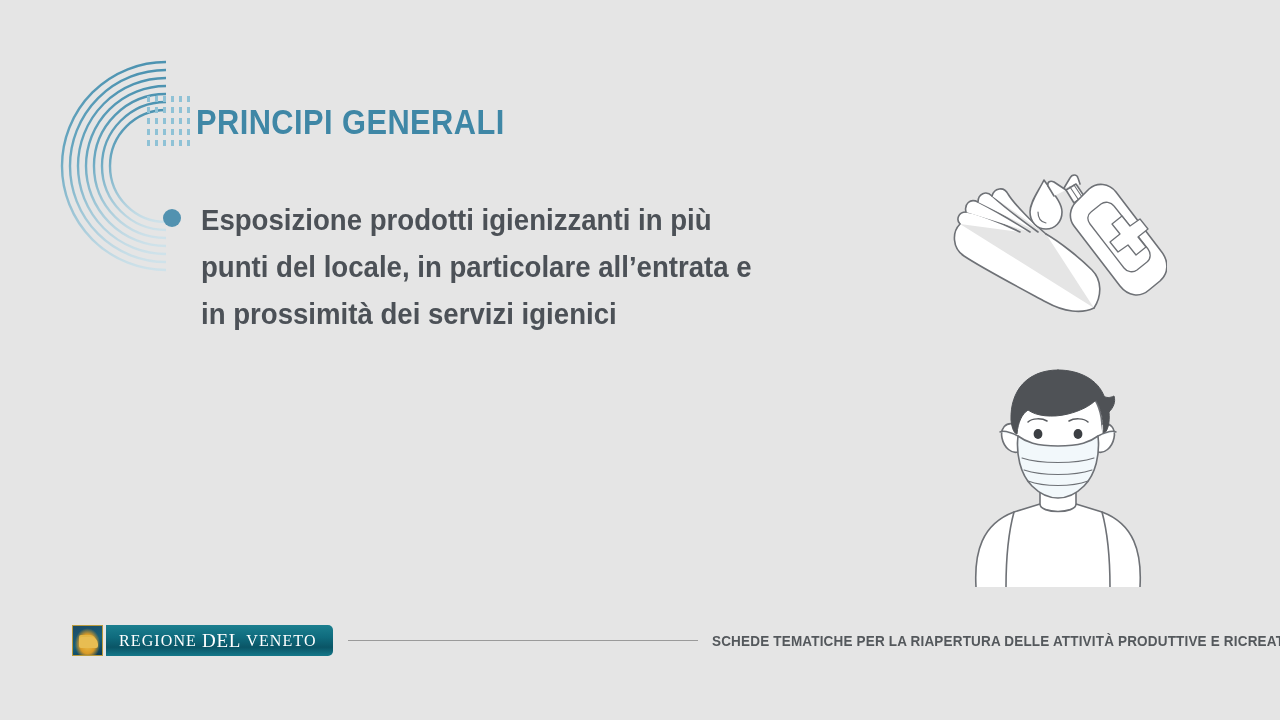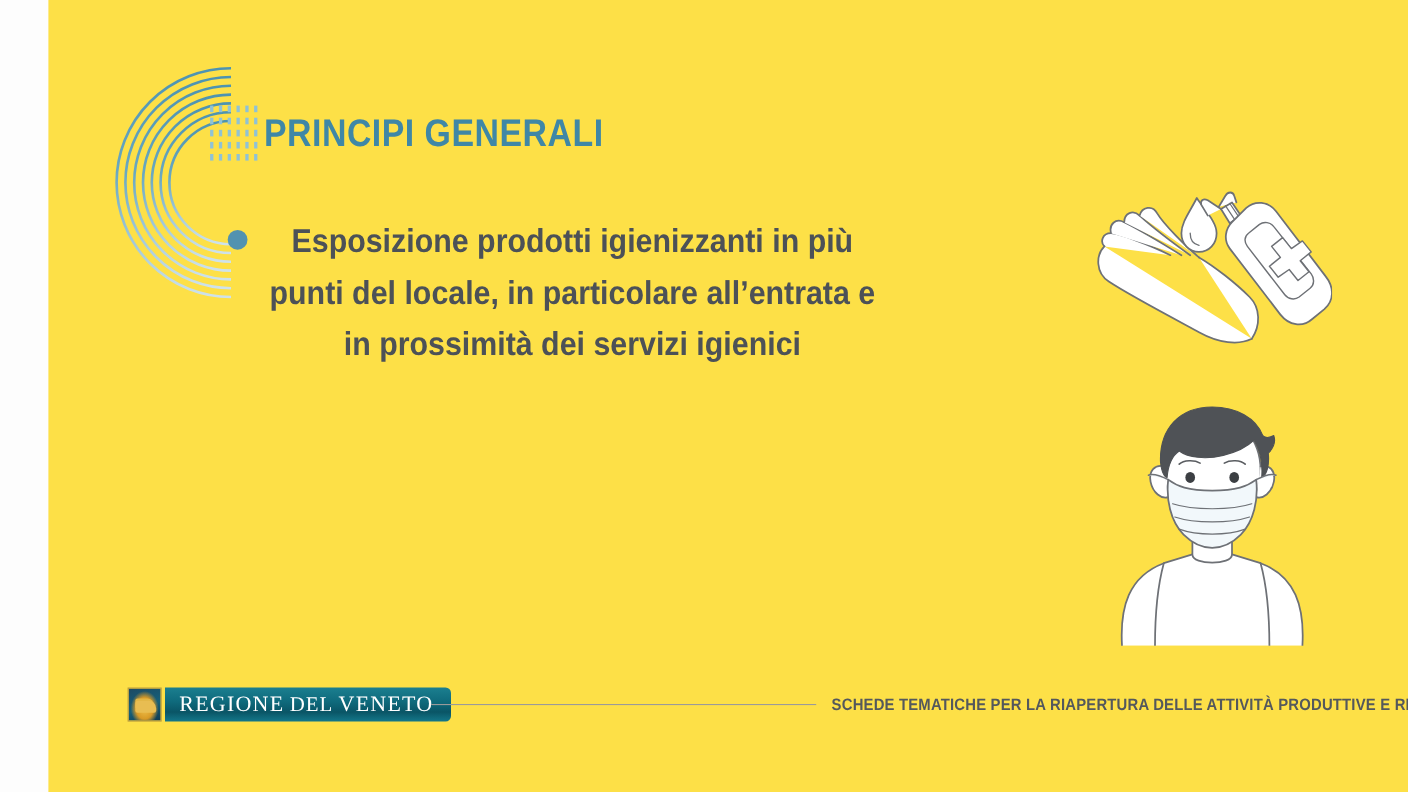--- a/index.html
+++ b/index.html
@@ -11,22 +11,21 @@
     height: 720px;
     overflow: hidden;
     background: #fdfdfd;
     font-family: "Liberation Sans", sans-serif;
     position: relative;
   }
 
   .slide {
     position: absolute;
     inset: 0;
-    background: #fde047;
-    margin-left: 44px;
+    background: #e5e5e5;
   }
 
   
   .deco {
     position: absolute;
     left: 58px;
     top: 88px;
     width: 250px;
     height: 180px;
     pointer-events: none;
@@ -48,21 +47,20 @@
     transform-origin: left center;
     white-space: nowrap;
   }
 
   
   .bullets {
     position: absolute;
     left: 163px;
     top: 196px;
     width: 740px;
-    text-align: center;
   }
   .bullet-row {
     display: flex;
     align-items: flex-start;
     margin-bottom: 58px;
   }
   .bullet-dot {
     width: 18px;
     height: 18px;
     border-radius: 50%;
@@ -141,21 +139,21 @@
     margin-left: 3px;
     background: linear-gradient(180deg, #1b7f8f 0%, #0f6b7d 40%, #0a5566 72%, #14788a 100%);
     border-radius: 0 5px 5px 0;
     display: flex;
     align-items: center;
     color: #ffffff;
     font-family: "Liberation Serif", serif;
     white-space: nowrap;
   }
   .logo-main {
-    font-size: 20px;
+    font-size: 16px;
     letter-spacing: 1.1px;
     font-variant: small-caps;
     text-transform: uppercase;
   }
   .logo-del {
     font-size: 19px;
     letter-spacing: 0.8px;
     margin: 0 5px;
     text-transform: uppercase;
   }

